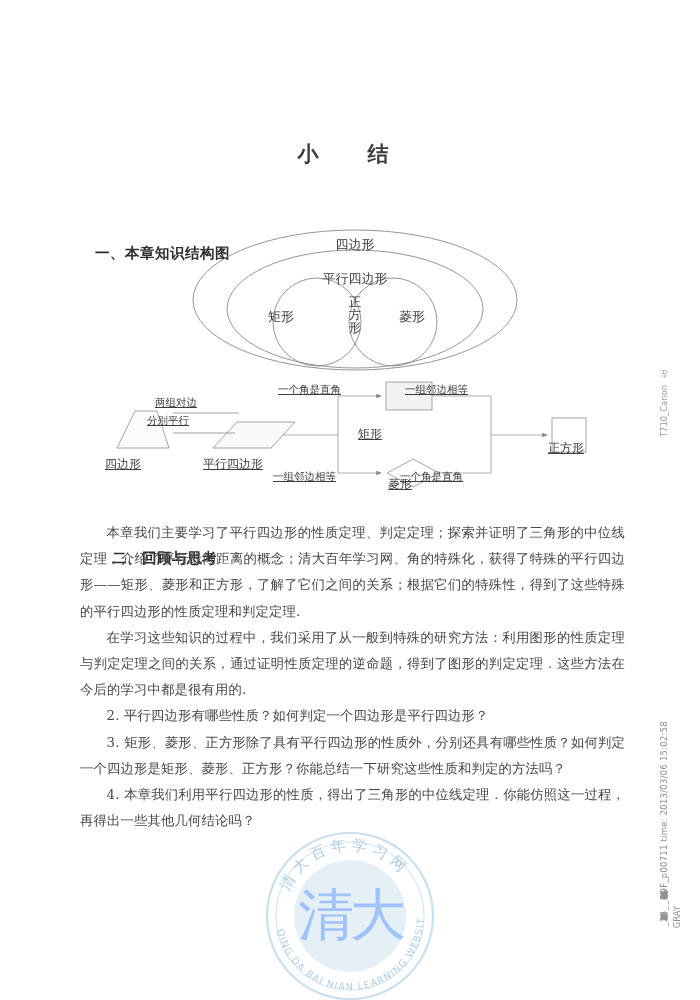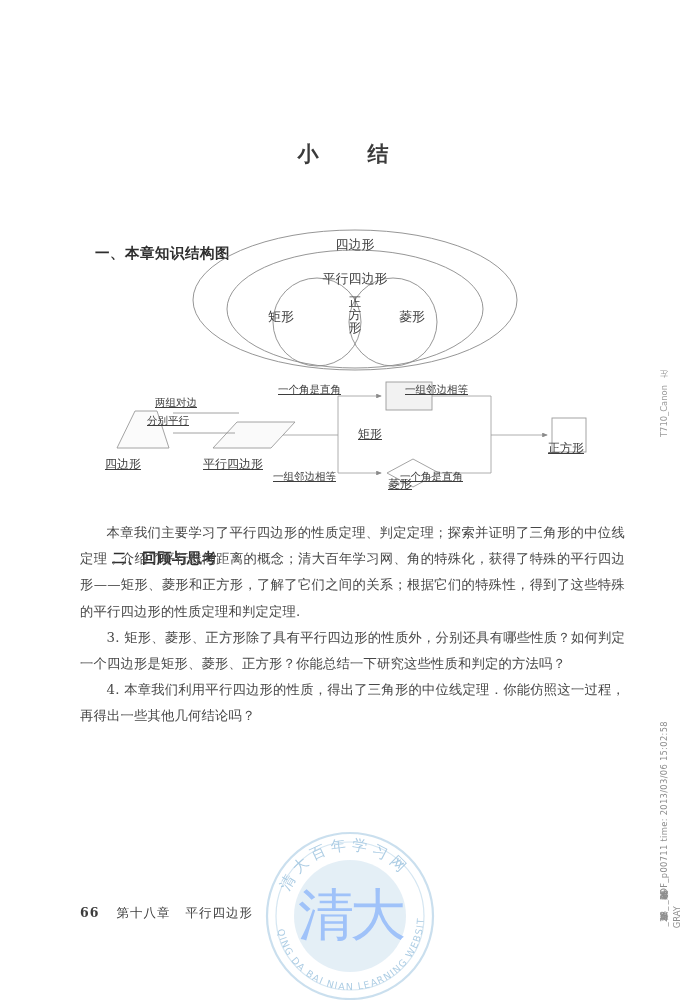--- a/index.html
+++ b/index.html
@@ -267,20 +267,22 @@
     <div class="flow-label sm" id="fl-e3">一个角是直角</div>
     <div class="flow-label sm" id="fl-e4">一组邻边相等</div>
     <div class="flow-label sm" id="fl-e5">一组邻边相等</div>
     <div class="flow-label sm" id="fl-e6">一个角是直角</div>
   </div>
 
   <div class="section-head" id="sec2">二、回顾与思考</div>
 
   <div class="body-text">
     <p>本章我们主要学习了平行四边形的性质定理、判定定理；探索并证明了三角形的中位线定理，介绍了平行线间距离的概念；清大百年学习网、角的特殊化，获得了特殊的平行四边形——矩形、菱形和正方形，了解了它们之间的关系；根据它们的特殊性，得到了这些特殊的平行四边形的性质定理和判定定理.</p>
+    <p>在学习这些知识的过程中，我们采用了从一般到特殊的研究方法：利用图形的性质定理与判定定理之间的关系，通过证明性质定理的逆命题，得到了图形的判定定理．这些方法在今后的学习中都是很有用的.</p>
+    <p>2. 平行四边形有哪些性质？如何判定一个四边形是平行四边形？</p>
     <p>3. 矩形、菱形、正方形除了具有平行四边形的性质外，分别还具有哪些性质？如何判定一个四边形是矩形、菱形、正方形？你能总结一下研究这些性质和判定的方法吗？</p>
     <p>4. 本章我们利用平行四边形的性质，得出了三角形的中位线定理．你能仿照这一过程，再得出一些其他几何结论吗？</p>
   </div>
 
   <div class="watermark">
     <svg width="176" height="176" viewBox="0 0 176 176">
       <defs>
         <path id="arcTop" d="M 22,88 A 66,66 0 0 1 154,88" fill="none"></path>
         <path id="arcBot" d="M 14,88 A 74,74 0 0 0 162,88" fill="none"></path>
       </defs>
@@ -292,23 +294,18 @@
       </text>
       <text font-size="9.5" fill="#5b9bc9" opacity="0.9" font-family="DejaVu Sans, Liberation Sans, sans-serif" letter-spacing="1.2">
         <textPath href="#arcBot" startOffset="6%">QING DA BAI NIAN LEARNING WEBSITE</textPath>
       </text>
     </svg>
     <div class="wm-text">
       <span class="wm-core">清大</span>
     </div>
   </div>
 
-  <div class="footer">
-    <span class="pg">66</span>
-    <span class="ch">第十八章</span>
-    <span>平行四边形</span>
-  </div>
 
   <div class="print-mark-top">T710_Canon左</div>
   <div class="print-mark">教辅专用_28_数学八年级下_PDF_p00711 time: 2013/03/06 15:02:58</div>
   <div class="print-mark-2">GRAY</div>
 
 </div>
 
 </body></html>

